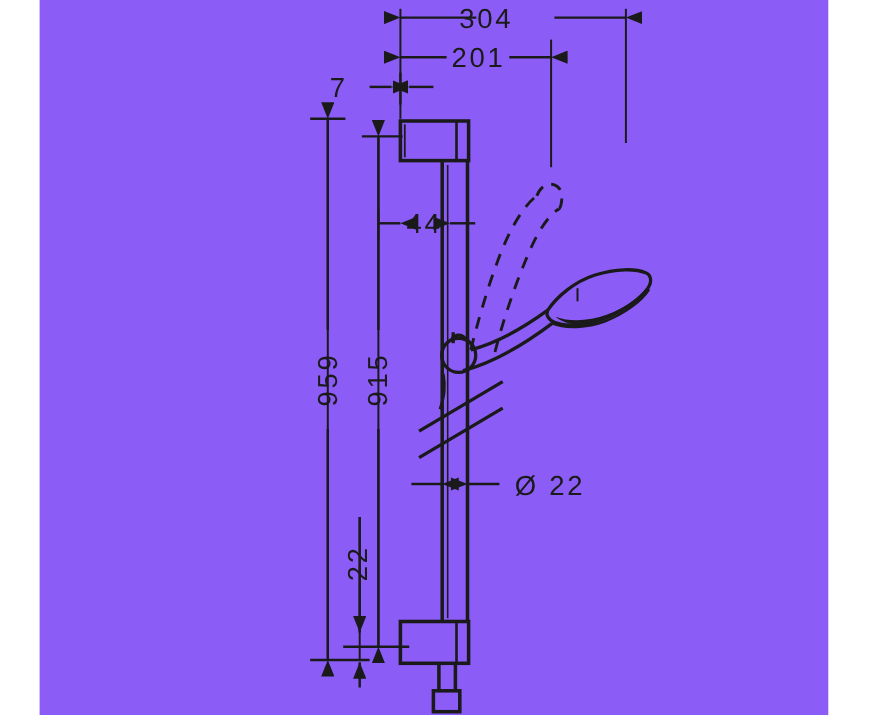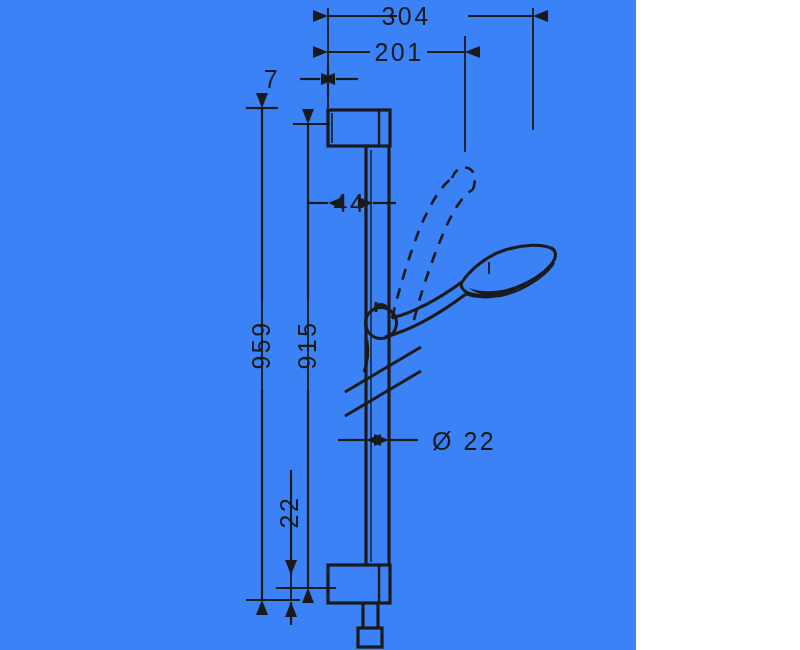--- a/index.html
+++ b/index.html
@@ -8,23 +8,24 @@
     background: #ffffff;
   }
   body {
     width: 800px;
     height: 650px;
     font-family: "Liberation Sans", sans-serif;
     overflow: hidden;
   }
   #drawing-root {
     position: relative;
-    width: 636px;
+    width: 717px;
     height: 650px;
-    background: #3b82f6;
+    background: #8b5cf6;
+    margin-left: 36px;
   }
   svg#technical-drawing {
     display: block;
     width: 800px;
     height: 650px;
   }
   .dim-text {
     font-family: "Liberation Sans", sans-serif;
     font-size: 25px;
     fill: #1a1a1a;

